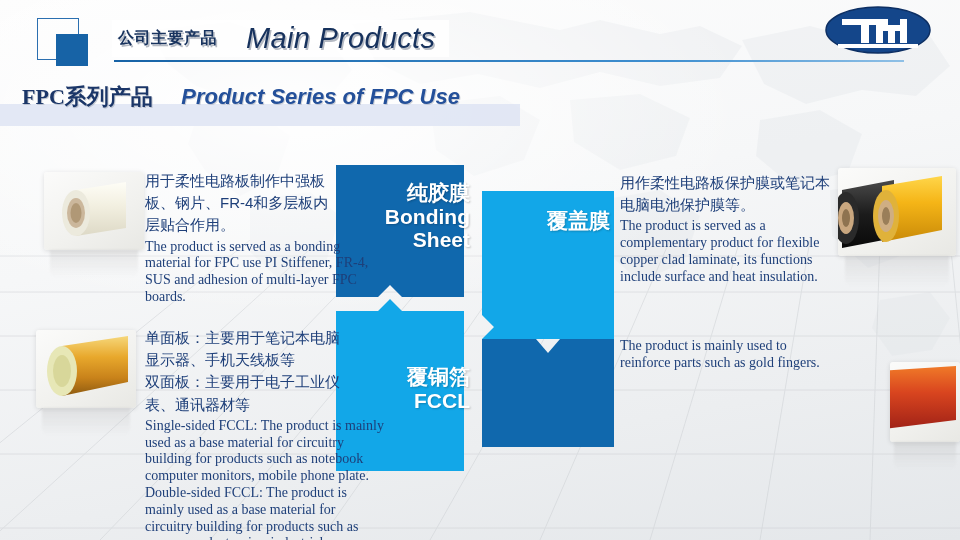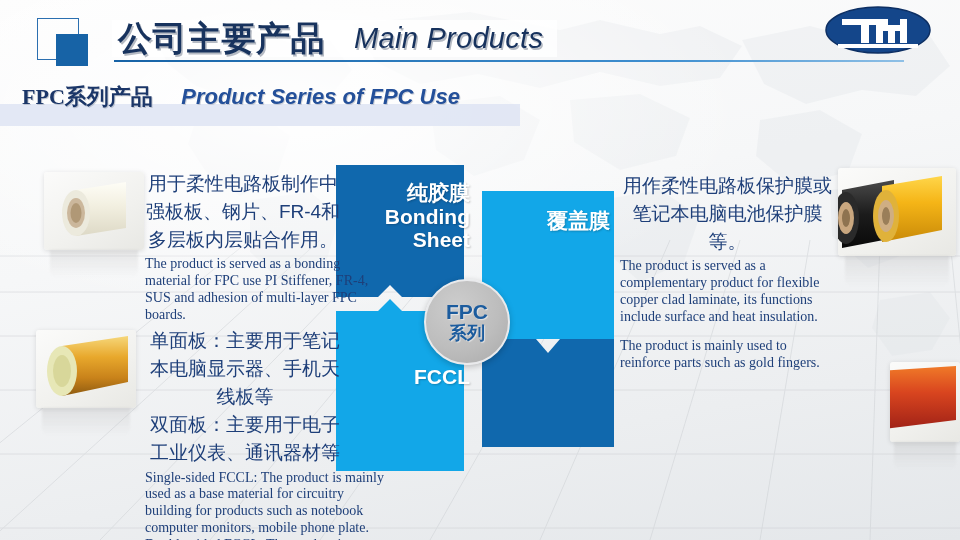--- a/index.html
+++ b/index.html
@@ -38,21 +38,21 @@
     background: #1763a6;
   }
   .hdr-title {
     position: absolute; left: 112px; top: 20px;
     height: 37px; display: flex; align-items: center;
     padding: 0 14px 0 6px;
     background: rgba(255,255,255,.80);
     white-space: nowrap;
   }
   .hdr-title .cn {
-    font-size: 34px; font-weight: bold; color: #18335e;
+    font-size: 16px; font-weight: bold; color: #18335e;
     letter-spacing: .5px;
     text-shadow: 1.5px 1.5px 0 rgba(120,130,145,.55);
   }
   .hdr-title .en {
     font-size: 29px; font-weight: normal; font-style: italic; color: #17325d;
     margin-left: 29px; letter-spacing: .3px;
     text-shadow: 1.5px 1.5px 0 rgba(120,130,145,.55);
   }
   .hdr-rule {
     position: absolute; left: 114px; top: 60px; width: 790px; height: 2px;
@@ -108,21 +108,21 @@
     text-shadow: 1px 1px 1px rgba(255,255,255,.55);
   }
   .center-circle .c2 {
     font-size: 18px; font-weight: bold; color: #1c5c9e; line-height: 1.15;
     text-shadow: 1px 1px 1px rgba(255,255,255,.55);
   }
 
   
   .panel { position: absolute; }
   .panel .cn {
-    font-size: 19px; color: #1e3f79; line-height: 1.48; font-weight: 500; text-align: center;
+    font-size: 15px; color: #1e3f79; line-height: 1.48; font-weight: 500;
   }
   .panel .en {
     font-family: "Liberation Serif","DejaVu Serif",serif;
     font-size: 14px; color: #1e3f79; line-height: 1.20; margin-top: 2px;
   }
   #panel-tl { left: 145px; top: 170px; width: 196px; }
   #panel-tl .en { width: 235px; }
   #panel-bl { left: 145px; top: 327px; width: 200px; }
   #panel-bl .en { width: 240px; margin-top: 2px; }
   #panel-tr { left: 620px; top: 172px; width: 215px; }
@@ -235,27 +235,24 @@
     </svg>
 
     <div class="q-label" id="lab-tl">
       <span class="l1">纯胶膜</span>
       <span class="l2">Bonding Sheet</span>
     </div>
     <div class="q-label" id="lab-tr">
       <span class="l1">覆盖膜</span>
     </div>
     <div class="q-label" id="lab-bl">
+      <span class="l1">覆铜箔</span>
       <span class="l2">FCCL</span>
     </div>
 
-    <div class="center-circle">
-      <span class="c1">FPC</span>
-      <span class="c2">系列</span>
-    </div>
   </div>
 
   <div class="photo" id="photo-tl">
     <div class="photo-plate"></div>
     <svg viewBox="0 0 100 78" width="100" height="78" style="position:absolute;inset:0">
       <defs>
         <linearGradient id="gw" x1="0" y1="0" x2="0" y2="1">
           <stop offset="0" stop-color="#fefdf6"></stop>
             <stop offset=".45" stop-color="#f2efe0"></stop>
           <stop offset="1" stop-color="#ddd9c6"></stop>

